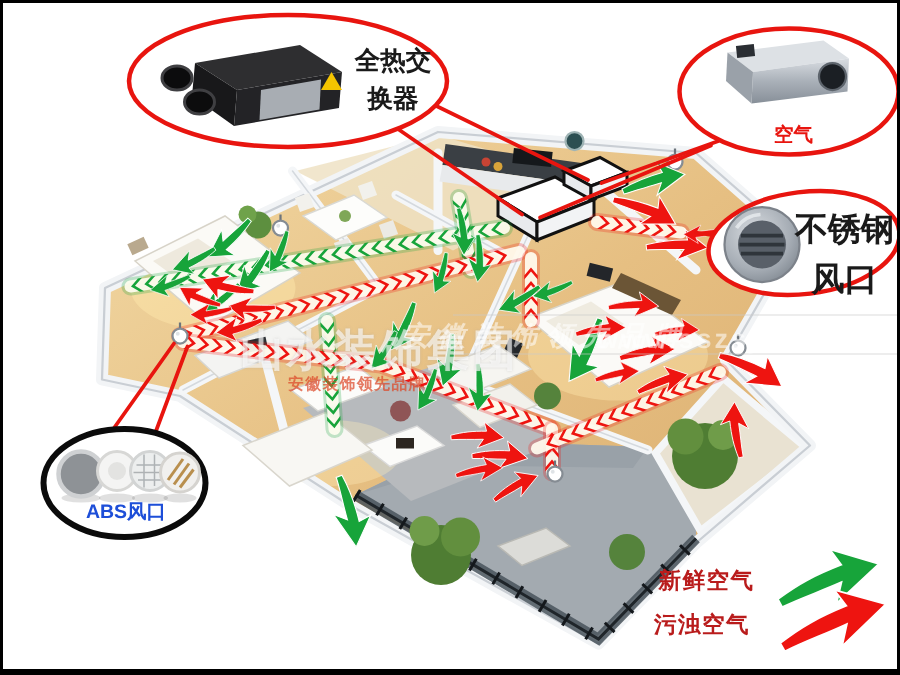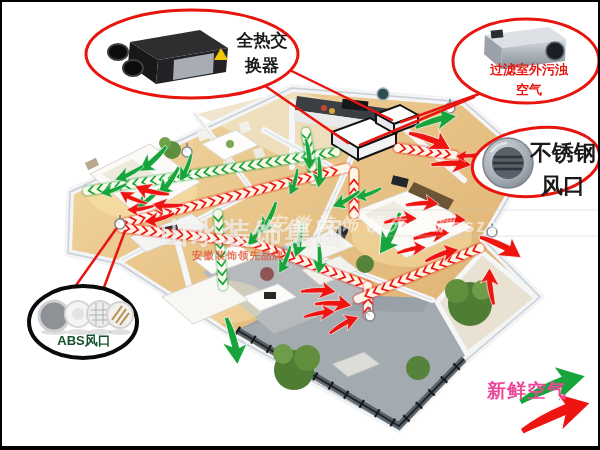--- a/index.html
+++ b/index.html
@@ -7,22 +7,22 @@
     position:relative;width:600px;height:450px;box-sizing:border-box;
     border:2px solid #000;border-bottom-width:4px;overflow:hidden;
     background:#fff;font-family:"Liberation Sans",sans-serif;padding-left:48px;
   }
   .stage svg{position:absolute;left:0;top:0;}
   .label{position:absolute;pointer-events:none;white-space:nowrap;}
   .callout-label{font-weight:700;color:#1a1a1a;text-align:center;}
   .heat-label{left:224px;top:27px;width:72px;font-size:17px;line-height:1.45;}
   .filter-label{left:468px;top:58px;width:118px;font-size:13px;line-height:1.5;color:#e8150f;}
   .steel-label{left:528px;top:134px;width:66px;font-size:22px;line-height:1.5;}
-  .abs-label{left:36px;top:330px;width:92px;font-size:13px;color:#14532d;}
-  .legend-item{font-size:19px;font-weight:700;color:#ec4899;letter-spacing:1px;margin-left:48px;}
+  .abs-label{left:36px;top:330px;width:92px;font-size:13px;color:#1d4ed8;}
+  .legend-item{font-size:15px;font-weight:700;color:#b91c1c;letter-spacing:1px;}
   .legend-fresh{left:437px;top:376px;}
   .legend-polluted{left:434px;top:405px;}
   .wm-brand{left:158px;top:212px;font-size:29px;font-weight:700;letter-spacing:2px;
     color:rgba(255,255,255,0.62);text-shadow:0 0 2px rgba(160,160,160,0.35);text-align:center;}
   .wm-tagline{left:190px;top:247px;font-size:10.5px;font-weight:700;
     color:rgba(221,72,40,0.72);letter-spacing:1px;}
   .wm-script{left:266px;top:210px;font-size:18px;font-weight:700;font-style:italic;
     font-family:"Liberation Serif",serif;letter-spacing:6px;color:rgba(255,255,255,0.55);}
   .wm-url{left:396px;top:214px;font-size:18px;font-weight:700;letter-spacing:2px;
     color:rgba(255,255,255,0.55);}
@@ -456,31 +456,32 @@
     <line x1="300" y1="234" x2="598" y2="234"></line>
   </g>
 </svg>
 
 <div class="label callout-label heat-label">
   <span>全热交</span><br>
   <span>换器</span>
 </div>
 
 <div class="label callout-label filter-label">
-  <span>过滤室外污浊</span><br>
+  <br>
   <span>空气</span>
 </div>
 
 <div class="label callout-label steel-label">
   <span>不锈钢</span><br>
   <span>风口</span>
 </div>
 
 <div class="label callout-label abs-label">ABS风口</div>
 
 <div class="label legend-item legend-fresh">新鲜空气</div>
+<div class="label legend-item legend-polluted">污浊空气</div>
 
 <div class="label wm-brand">山水装饰集团</div>
 <div class="label wm-tagline">安徽装饰领先品牌</div>
 <div class="label wm-script">安徽装饰领先品牌</div>
 <div class="label wm-url">www.sszsjt.cn</div>
 
 </div>
 
 </body></html>

